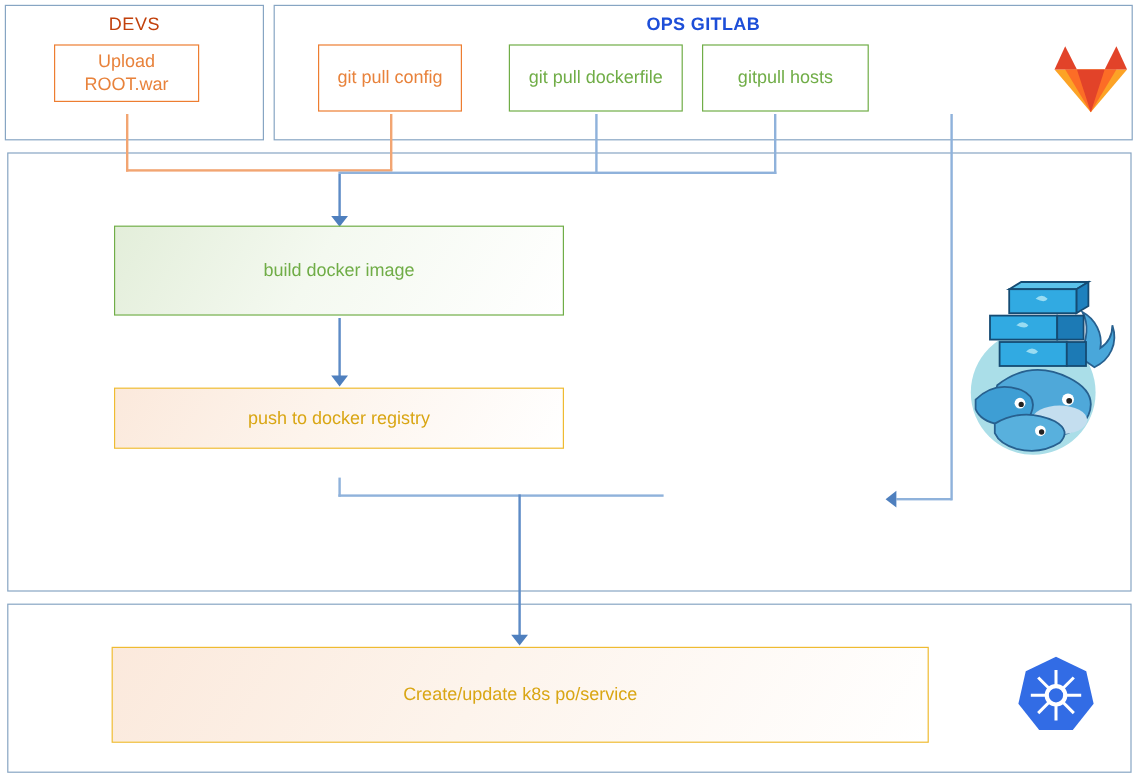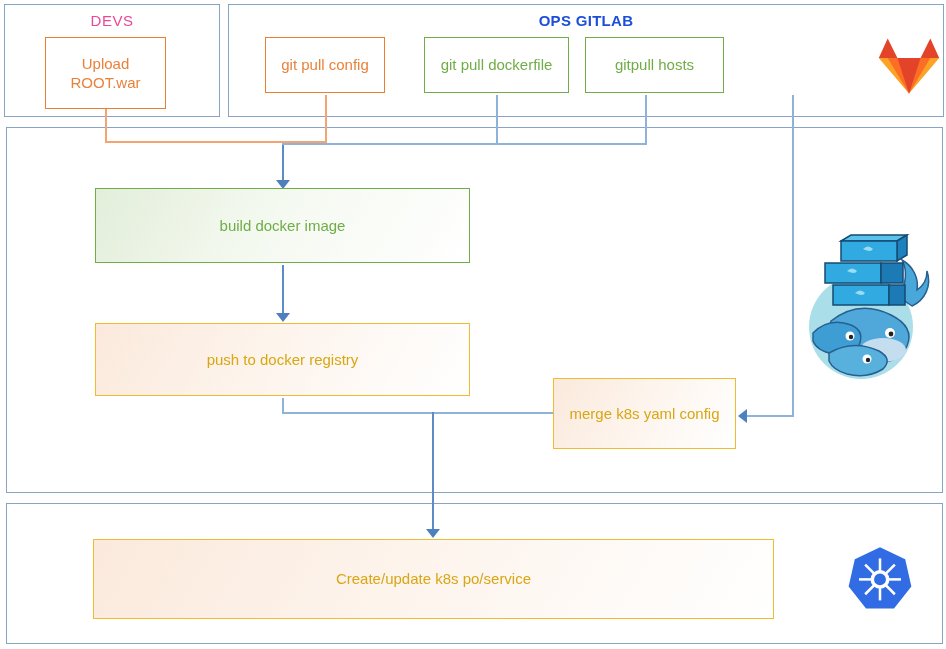--- a/index.html
+++ b/index.html
@@ -2,21 +2,21 @@
 <html><head>
 <meta charset="utf-8">
 <style>
   html,body{margin:0;padding:0;background:#ffffff;}
   .canvas{
     position:relative;width:946px;height:649px;background:#ffffff;
     font-family:"Liberation Sans",sans-serif;overflow:hidden;
   }
   .container{position:absolute;border:1.6px solid #87a5c3;background:#ffffff;z-index:1;box-sizing:border-box;}
   .group-title{position:absolute;top:7px;left:0;width:100%;text-align:center;font-size:15px;z-index:3;}
-  .title-devs{color:#ec4899;font-weight:500;letter-spacing:.5px;}
+  .title-devs{color:#c2410c;font-weight:500;letter-spacing:.5px;}
   .title-ops{color:#1d4ed8;font-weight:700;letter-spacing:.3px;}
   .node{
     position:absolute;display:flex;align-items:center;justify-content:center;
     text-align:center;font-size:15px;z-index:3;box-sizing:border-box;background:#ffffff;
     line-height:1.3;padding:2px 4px;
   }
   .b-orange{border:1.6px solid #ed7d31;color:#e8823b;}
   .b-green{border:1.6px solid #70ad47;color:#70ad47;}
   .b-gold{border:1.6px solid #efbb31;color:#d9a614;}
   .grad-green{background:linear-gradient(120deg,#e3eeda 0%,#f4f9f0 45%,#ffffff 100%);}
@@ -61,41 +61,38 @@
   <div class="arr arr-left" style="left:738px;top:409px;"></div>
 
   <div class="vline c-bluedark" style="left:282px;top:265px;height:50px;"></div>
   <div class="arr arr-down" style="left:276px;top:313px;"></div>
 
   <div class="vline c-blue" style="left:282px;top:398px;height:16px;"></div>
   <div class="hline c-blue" style="left:282px;top:412px;width:271px;"></div>
   <div class="vline c-bluedark" style="left:432px;top:412px;height:119px;"></div>
   <div class="arr arr-down" style="left:426px;top:529px;"></div>
 
-  <div class="node b-orange" style="left:45px;top:37px;width:121px;height:72px;">
+  <div class="node b-orange" style="left:45px;top:37px;width:121px;height:48px;">
     <span>Upload ROOT.war</span>
   </div>
   <div class="node b-orange" style="left:265px;top:37px;width:120px;height:56px;">
     <span>git pull config</span>
   </div>
   <div class="node b-green" style="left:424px;top:37px;width:145px;height:56px;">
     <span>git pull dockerfile</span>
   </div>
   <div class="node b-green" style="left:585px;top:37px;width:139px;height:56px;">
     <span>gitpull hosts</span>
   </div>
 
   <div class="node b-green grad-green" style="left:95px;top:188px;width:375px;height:75px;">
     <span>build docker image</span>
   </div>
-  <div class="node b-gold grad-warm" style="left:95px;top:323px;width:375px;height:73px;">
+  <div class="node b-gold grad-warm" style="left:95px;top:323px;width:375px;height:51px;">
     <span>push to docker registry</span>
-  </div>
-  <div class="node b-gold grad-warm" style="left:553px;top:378px;width:183px;height:71px;">
-    <span>merge k8s yaml config</span>
   </div>
   <div class="node b-gold grad-warm" style="left:93px;top:539px;width:681px;height:80px;align-items:center;">
     <span>Create/update k8s po/service</span>
   </div>
 
   <div class="logo" style="left:877px;top:35px;width:64px;height:62px;">
     <svg width="64" height="62" viewBox="0 0 36 33">
       <polygon fill="#fca326" points="1,12 35,12 18,32"></polygon>
       <polygon fill="#fc6d26" points="6,12 30,12 18,32"></polygon>
       <polygon fill="#e24329" points="11.5,12 24.5,12 18,32"></polygon>

